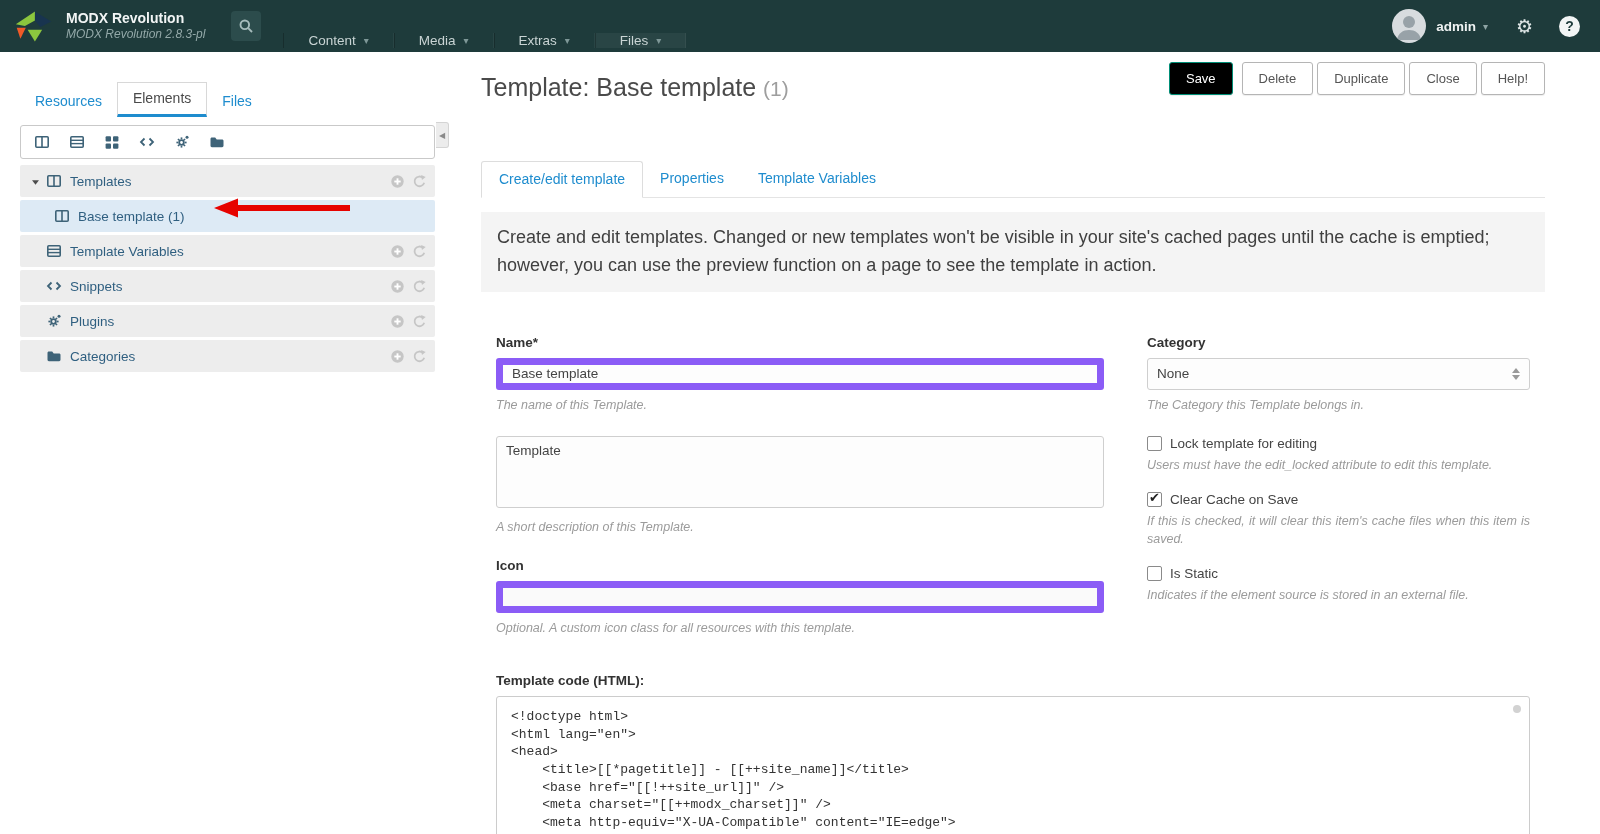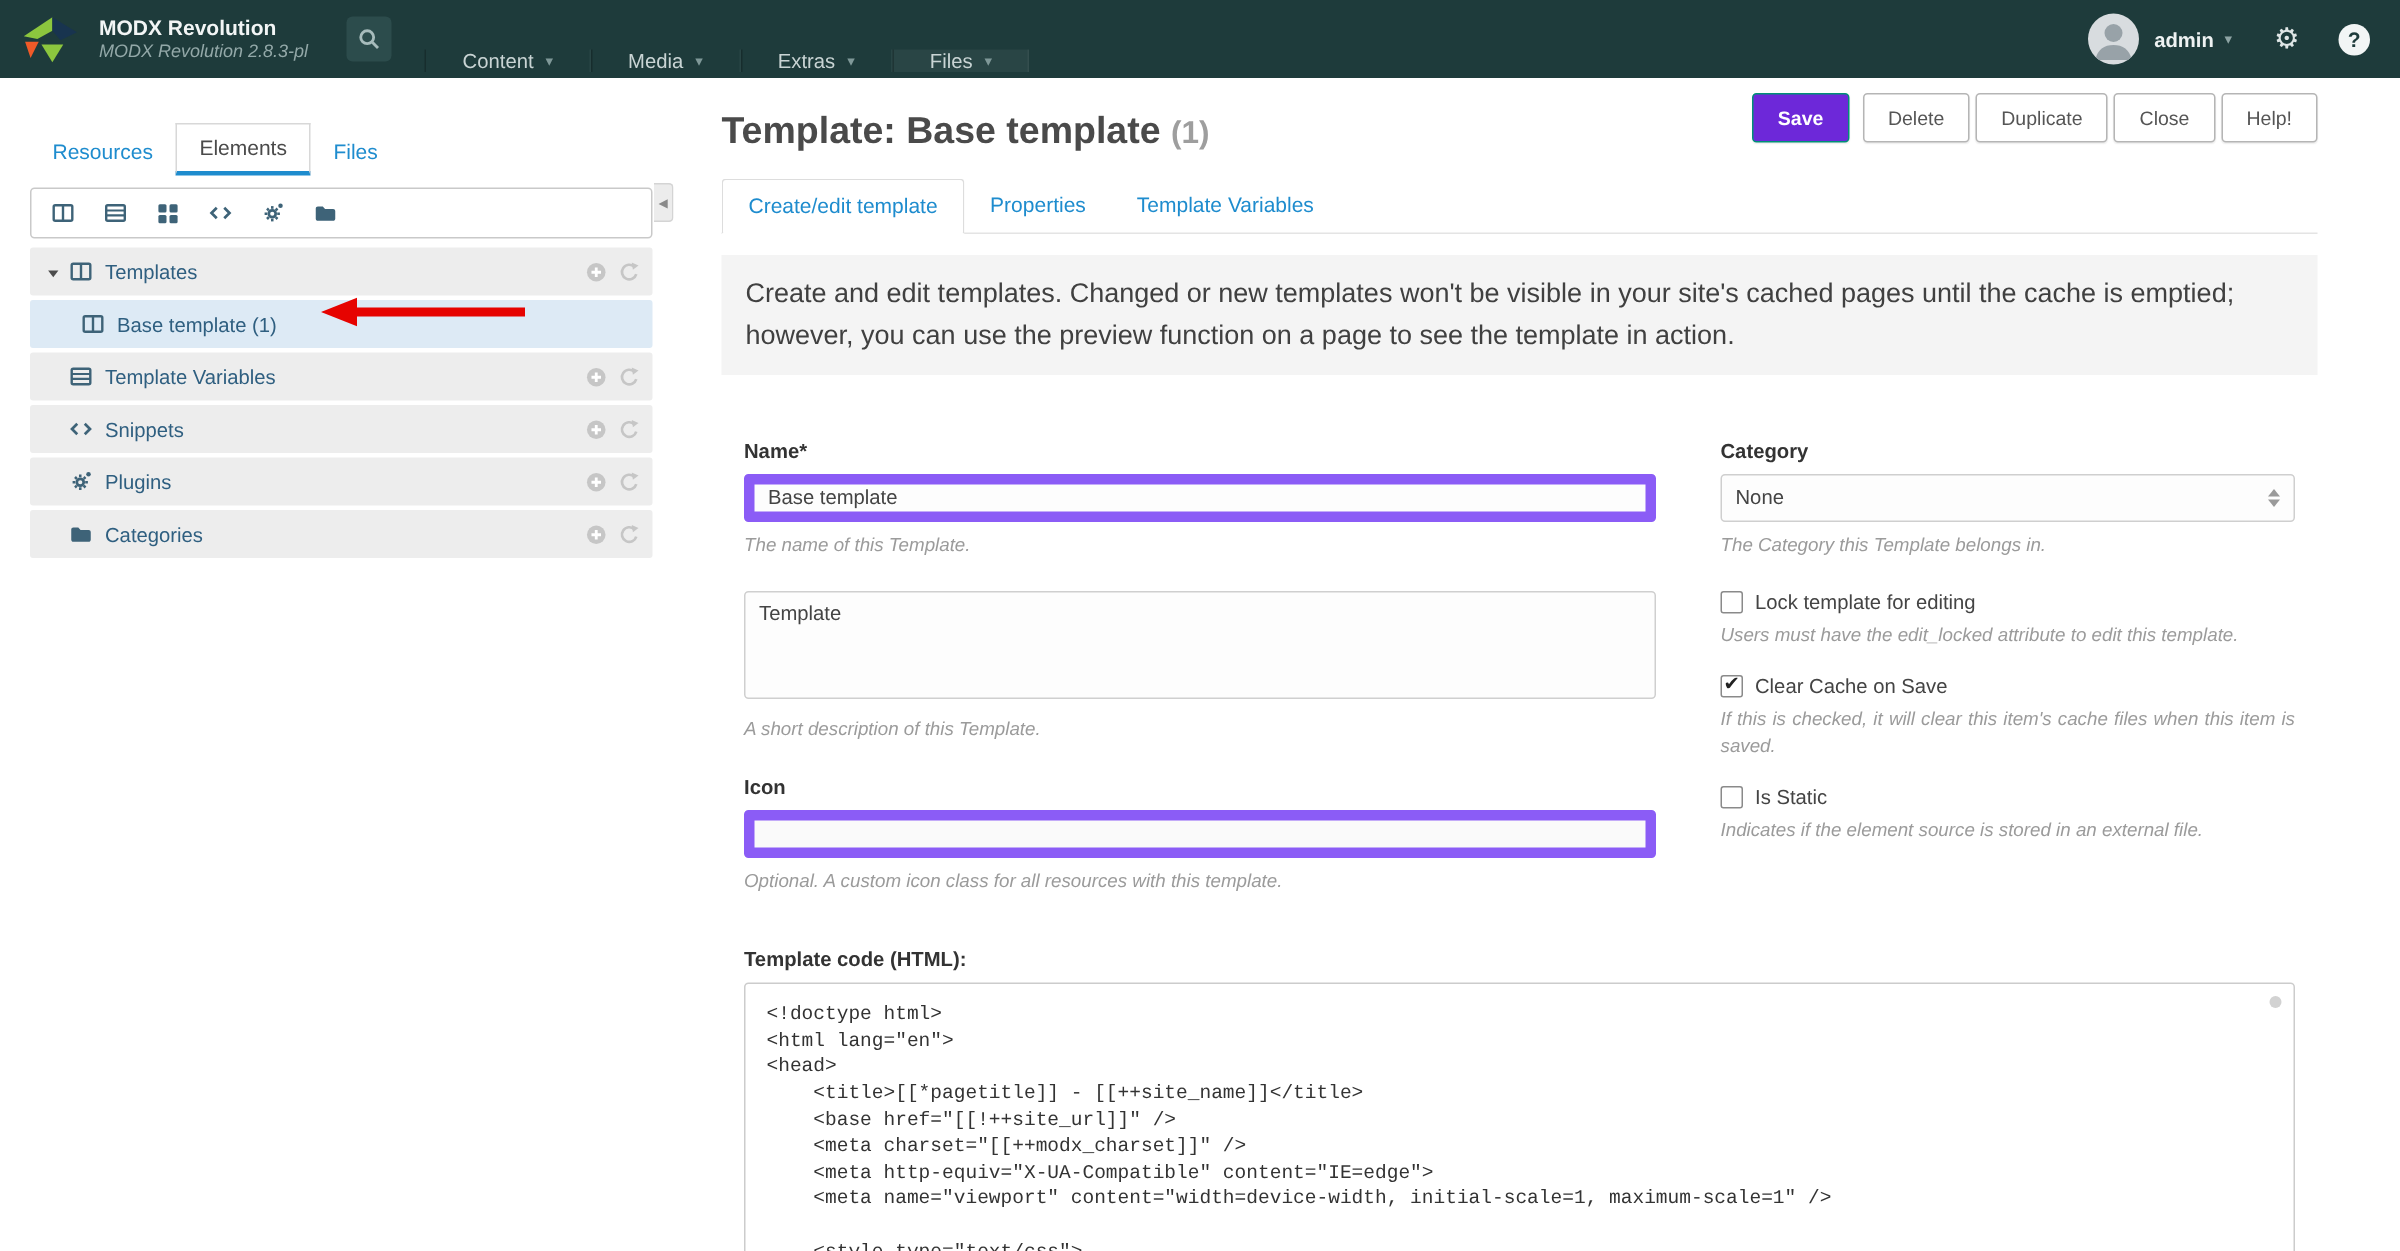--- a/index.html
+++ b/index.html
@@ -50,31 +50,31 @@
   .tree-icon { color:#3e6378; display:flex; margin-right:8px; }
   .tree-label { font-size:13.5px; color:#2f5f80; flex:1; white-space:nowrap; }
   .row-actions { display:flex; gap:7px; color:#c6c6c6; }
   .ic { width:16px; height:16px; display:inline-block; }
   .ic15 { width:15px; height:15px; }
 
   .red-arrow { position:absolute; left:212px; top:144px; pointer-events:none; z-index:5; }
 
   
   .main-header { display:flex; justify-content:space-between; align-items:flex-start; }
-  .page-title { margin-top:21px; font-size:25px; color:#4a4a4a; font-weight:700; }
+  .page-title { margin-top:21px; font-size:25px; color:#4a4a4a; font-weight:400; }
   .page-title .suffix { color:#9e9e9e; font-size:21px; }
   .actions { margin-top:10px; display:flex; gap:4px; }
   .btn { height:33px; padding:0 16px; font-size:13px; border-radius:3px; background:#fff;
     border:1px solid #b5b5b5; color:#555; cursor:pointer; box-shadow:0 1px 1px rgba(0,0,0,.07);
     font-family:"Liberation Sans", sans-serif; }
-  .btn.primary { background:#6d28d9; border-color:#008f77; color:#fff; margin-right:5px;font-weight:bold; }
+  .btn.primary { background:#000000; border-color:#008f77; color:#fff; margin-right:5px; }
 
   
   .main-tabs { display:flex; margin-top:17px; border-bottom:1px solid #e4e4e4; }
-  .main-tab { padding:9px 17px 10px; font-size:14px; color:#1e8cce; cursor:pointer; }
+  .main-tab { padding:9px 17px 10px; font-size:14px; color:#1e8cce; cursor:pointer;margin-top:42px; }
   .main-tab.active { background:#fff; border:1px solid #ddd; border-bottom:1px solid #fff;
     margin-bottom:-1px; border-radius:3px 3px 0 0; }
 
   .info-box { margin-top:14px; background:#f4f4f4; padding:12px 16px; font-size:18px;
     color:#404040; line-height:1.55; }
 
   
   .form-row { display:flex; gap:43px; margin-top:30px; padding:0 15px; }
   .col-left { width:608px; flex:none; }
   .col-right { flex:1; min-width:0; }

